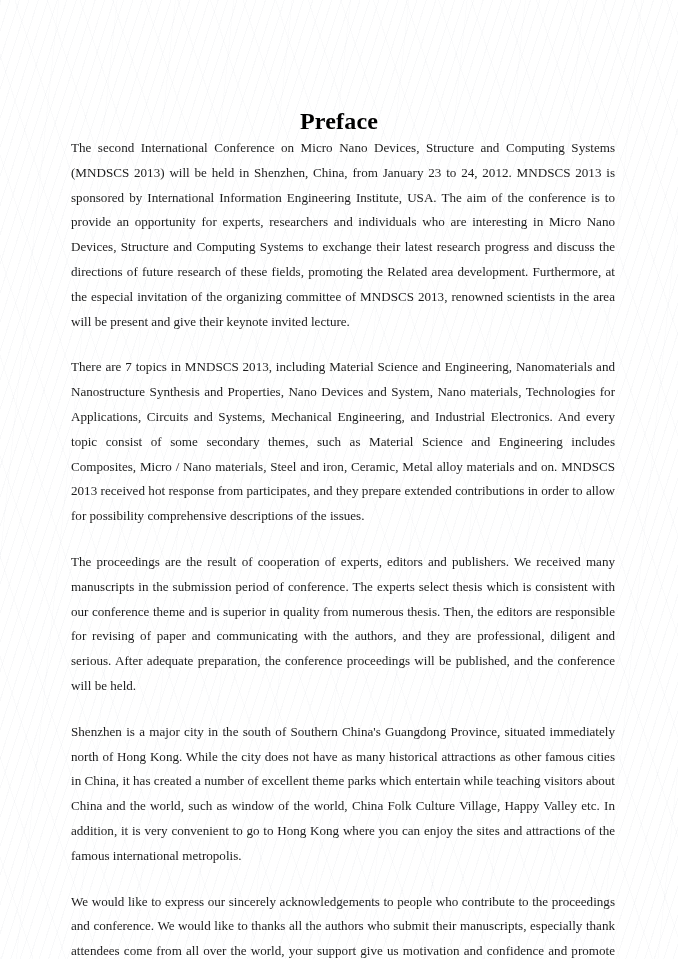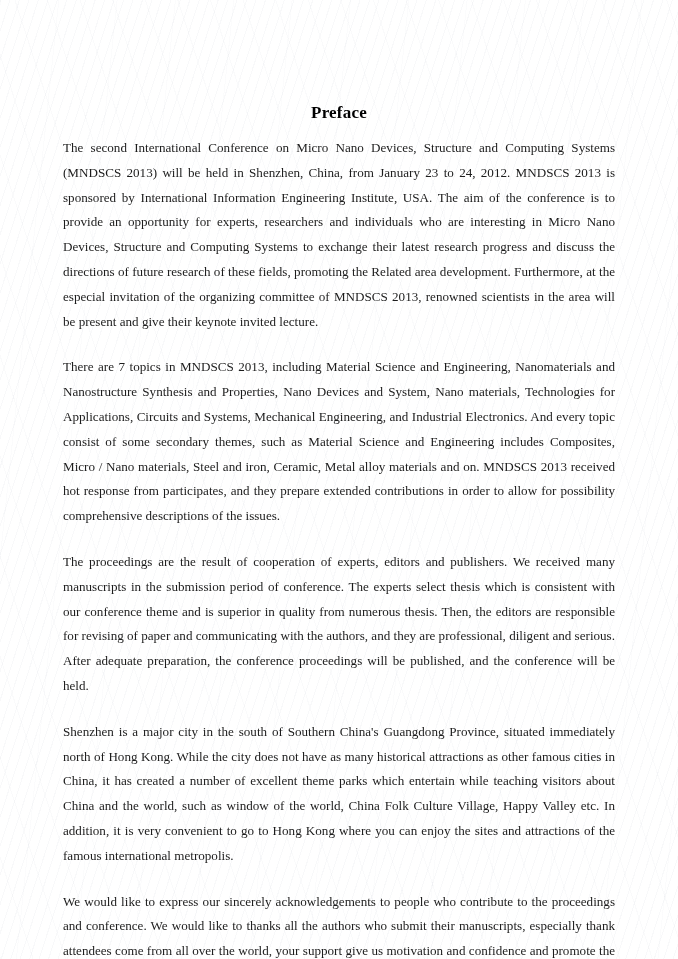--- a/index.html
+++ b/index.html
@@ -47,35 +47,35 @@
     height: 959px;
     box-sizing: border-box;
   }
 
   .page-title {
     position: absolute;
     top: 92px;
     left: 0;
     width: 678px;
     text-align: center;
-    font-size: 17px;
+    font-size: 24px;
     font-weight: bold;
     letter-spacing: 0.2px;
     color: #000000;
   }
 
   .body-block {
     position: absolute;
     top: 136px;
     left: 63px;
     width: 552px;
   }
 
   .para {
-    margin: 0 0 21px 0;
+    margin: 0 0 21px 8px;
     font-size: 13.1px;
     line-height: 24.8px;
     text-align: justify;
     text-justify: inter-word;
     -webkit-hyphens: none;
     hyphens: none;
     color: #1c1c1c;
   }
 
   .para:last-of-type {

